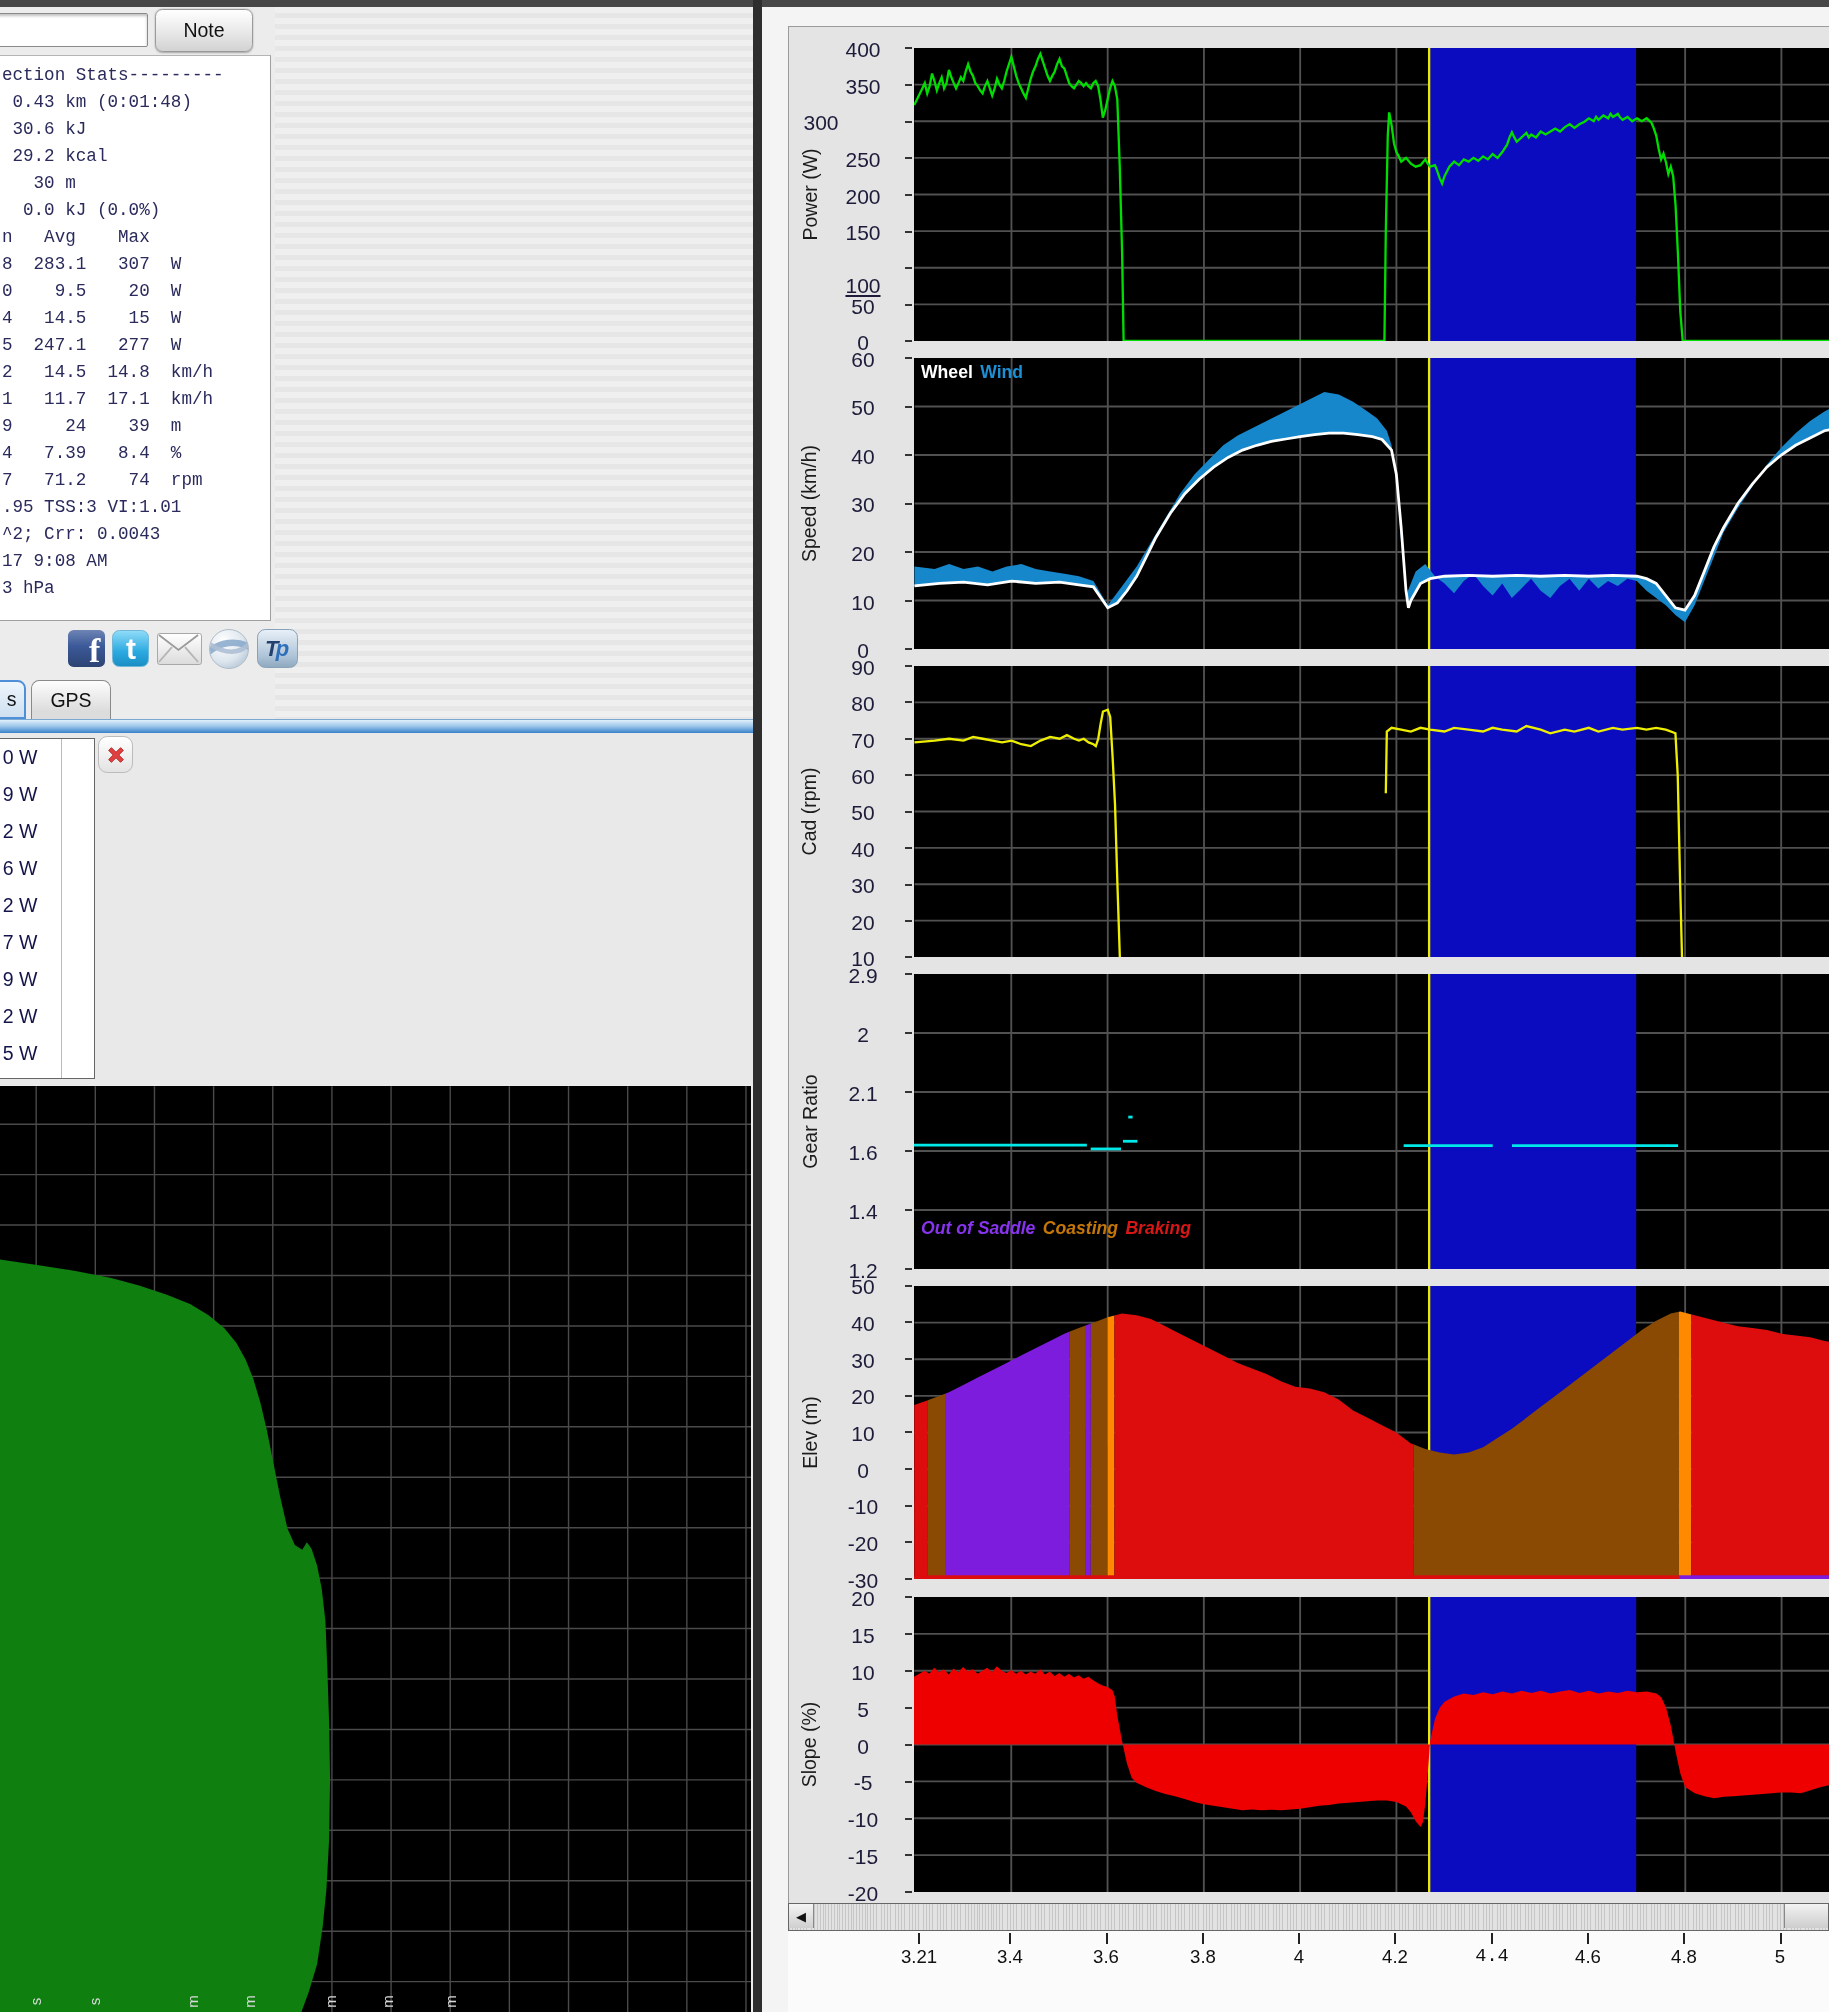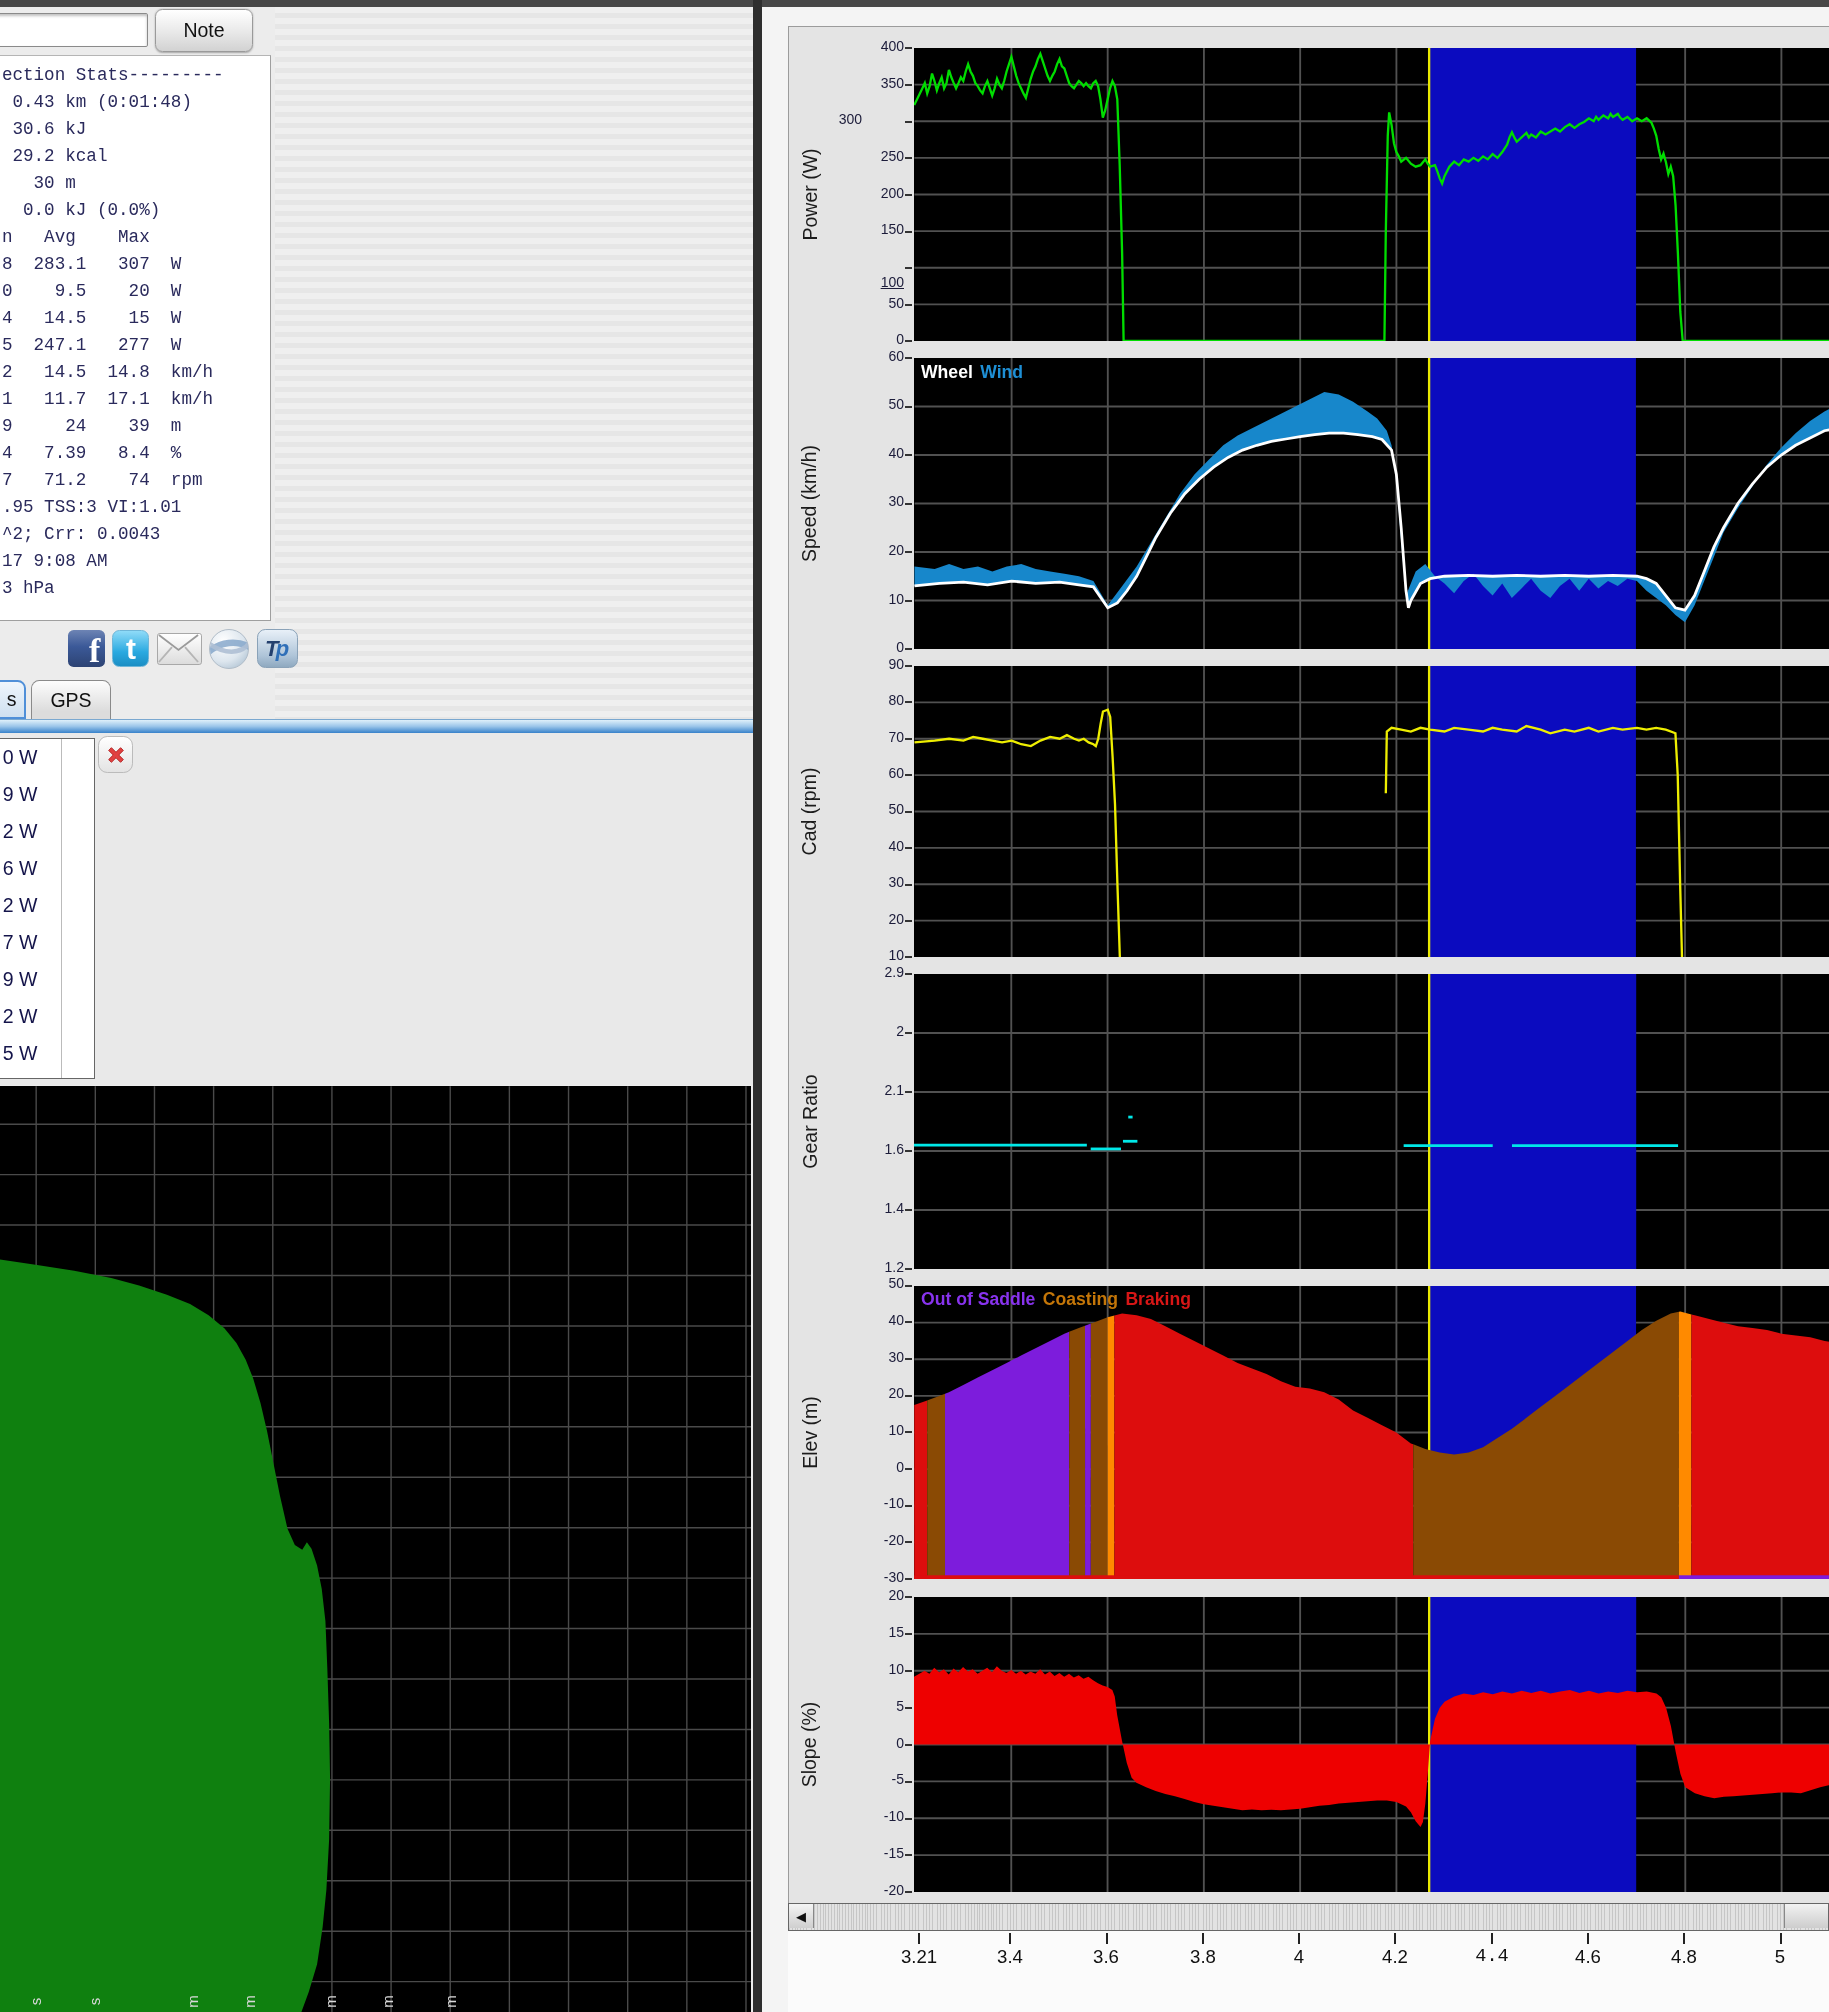--- a/index.html
+++ b/index.html
@@ -48,21 +48,21 @@
   .meanmax{position:absolute;left:0;top:1079px;width:751px;height:934px;background:#000;overflow:hidden;}
   .mm-frag{position:absolute;color:#d8d8d8;font-size:15px;transform:rotate(-90deg);transform-origin:center;}
   
   .win-divider{position:absolute;left:753px;top:0;width:9.3px;height:2013px;background:#2E2E2E;}
   
   .right-window{position:absolute;left:762px;top:7.4px;width:1067px;height:2005px;background:#F4F4F4;}
   .chart-panel{position:absolute;left:26px;top:18.6px;width:1041px;height:1885px;background:#E4E4E4;
                border-top:1.9px solid #9b9b9b;border-left:1.9px solid #9b9b9b;box-sizing:border-box;}
   .ylabel{position:absolute;width:32px;display:flex;align-items:center;justify-content:center;}
   .ylabel span{transform:rotate(-90deg);white-space:nowrap;font-size:19.5px;color:#1c1c1c;}
-  .ytick{position:absolute;width:82px;text-align:right;font-size:14px;color:#1c1c3a;}
+  .ytick{position:absolute;width:82px;text-align:center;font-size:21px;color:#1c1c3a;}
   .tickdash{position:absolute;width:7.4px;height:1.9px;background:#333;}
   .plot{position:absolute;background:#000;}
   .legend{position:absolute;font-size:17.6px;font-weight:bold;white-space:nowrap;}
   .hscroll{position:absolute;left:788px;top:1903px;width:1041px;height:28px;border:1.9px solid #666;box-sizing:border-box;
            background:repeating-linear-gradient(90deg,#c6c6c6 0 0.9px,#e2e2e2 0.9px 2.8px);}
   .hscroll .arrow{position:absolute;left:0;top:0;width:24px;height:24px;background:linear-gradient(180deg,#f4f4f4,#cfcfcf);
                   border-right:0.9px solid #888;display:flex;align-items:center;justify-content:center;font-size:13px;color:#111;}
   .hscroll .thumb{position:absolute;right:0;top:0;width:43px;height:24px;background:linear-gradient(180deg,#f2f2f2,#cdcdcd);border-left:0.9px solid #888;}
   .xaxis-area{position:absolute;left:788px;top:1931px;width:1041px;height:82px;background:#FBFBFB;}
   .xlabel{position:absolute;width:74px;text-align:center;font-size:18.6px;color:#111;top:15px;}
@@ -398,21 +398,21 @@
           <path d="M184.03740000000002,316 L184.0,42.9 L190.3,40.5 L190.26540000000003,316 Z" fill="#7D1CDC"></path>
           <path d="M190.26540000000003,316 L190.3,40.5 L192.9,39.5 L208.4,33.6 L208.4304000000001,316 Z" fill="#8A4A04"></path>
           <path d="M208.4304000000001,316 L208.4,33.6 L215.7,31.7 L215.69639999999998,316 Z" fill="#FF8A00"></path>
           <path d="M215.69639999999998,316 L215.7,31.7 L224.0,29.6 L239.6,31.6 L255.1,35.6 L270.7,43.5 L286.3,51.4 L301.9,59.3 L317.4,67.1 L333.0,75.0 L348.6,83.0 L364.1,88.9 L379.7,94.8 L395.3,102.7 L410.8,108.6 L426.4,110.6 L442.0,114.5 L457.6,122.5 L473.1,134.3 L488.7,142.2 L504.3,150.1 L519.8,158.0 L535.4,169.8 L538.0,170.8 L537.9954000000002,316 Z" fill="#DD0D0D"></path>
           <path d="M537.9954000000002,316 L538.0,170.8 L551.0,175.8 L566.5,179.7 L582.1,181.7 L597.7,179.7 L613.3,173.8 L628.8,163.9 L644.4,154.0 L660.0,142.2 L675.5,130.3 L691.1,118.5 L706.7,106.7 L722.2,94.8 L737.8,83.0 L753.4,71.1 L769.0,59.3 L784.5,47.4 L800.1,37.5 L815.7,29.6 L824.5,27.9 L824.4834,316 Z" fill="#8A4A04"></path>
           <path d="M824.4834,316 L824.5,27.9 L826.0,27.6 L838.0,30.7 L837.9773999999999,316 Z" fill="#FF8A00"></path>
           <path d="M837.9773999999999,316 L838.0,30.7 L841.6,31.6 L857.2,35.6 L872.8,39.5 L888.3,43.5 L903.9,45.4 L919.5,47.4 L935.0,51.4 L950.6,53.3 L966.2,55.3 L981.7,59.3 L986.9,60.0 L986.9303999999998,316 Z" fill="#DD0D0D"></path>
           <rect x="-0.20759999999997714" y="312" width="824.6909999999999" height="4" fill="#DD0D0D"></rect>
           <rect x="824.4834" y="312" width="162.4469999999999" height="4" fill="#7D1CDC"></rect>
         </svg></div>
-      <div class="legend" style="left: 921px; top: 1289px;"><span style="color: rgb(136, 51, 238);">Out of Saddle</span><span style="color: rgb(196, 118, 8); margin-left: 7.4px;">Coasting</span><span style="color: rgb(216, 22, 22); margin-left: 7.4px;">Braking</span></div>
+      <div class="legend" style="left: 921px; top: 1218px; font-style: italic;"><span style="color: rgb(136, 51, 238);">Out of Saddle</span><span style="color: rgb(196, 118, 8); margin-left: 7.4px;">Coasting</span><span style="color: rgb(216, 22, 22); margin-left: 7.4px;">Braking</span></div>
       <div class="ylabel" style="left: 794px; top: 1597px; height: 295px;">
         <span>Slope (%)</span>
       </div>
       <div class="ytick" style="left: 822px; top: 1587px;">20</div>
       <div class="tickdash" style="left: 905px; top: 1596px;"></div>
       <div class="ytick" style="left: 822px; top: 1624px;">15</div>
       <div class="tickdash" style="left: 905px; top: 1633px;"></div>
       <div class="ytick" style="left: 822px; top: 1661px;">10</div>
       <div class="tickdash" style="left: 905px; top: 1670px;"></div>
       <div class="ytick" style="left: 822px; top: 1698px;">5</div>

